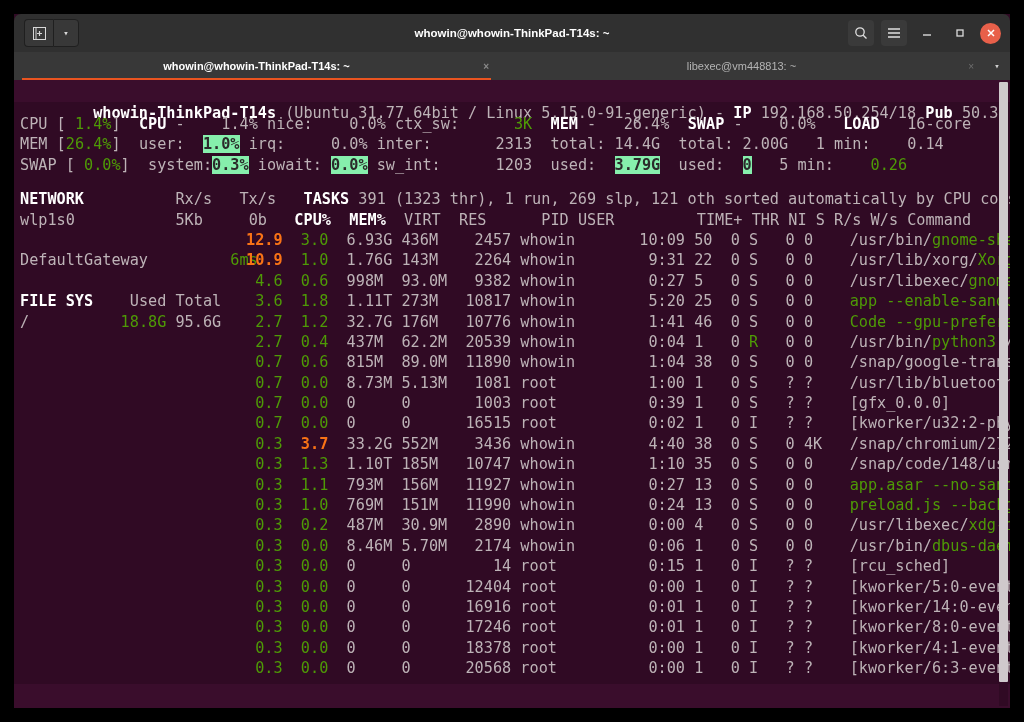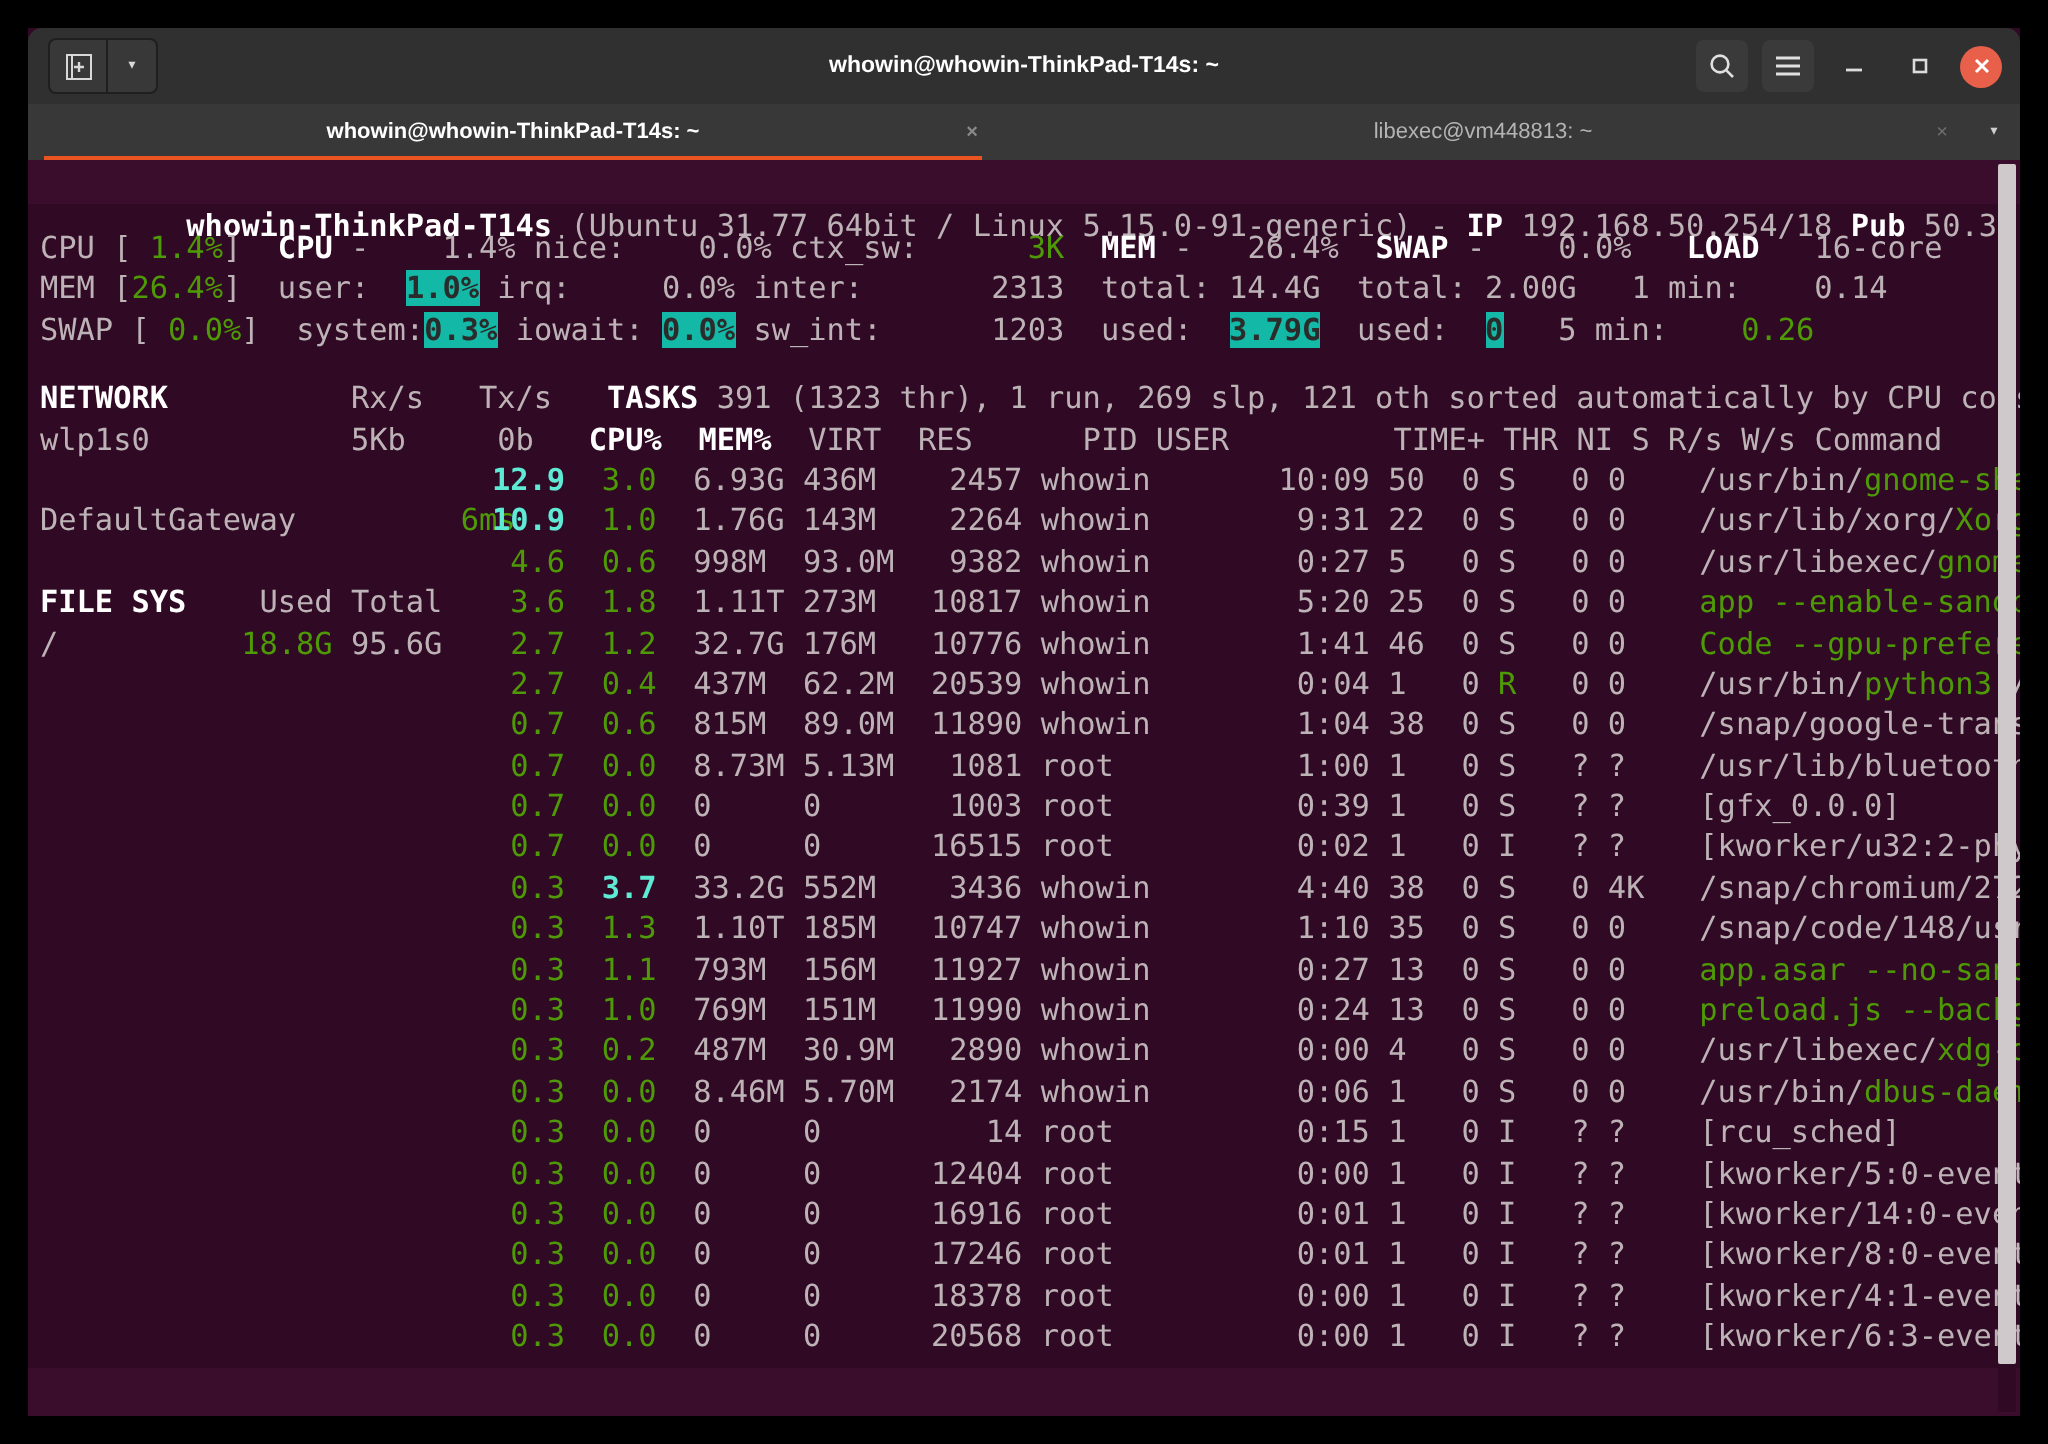--- a/index.html
+++ b/index.html
@@ -35,23 +35,23 @@
 
   
   #term{position:absolute;left:0;right:0;top:66px;bottom:0;background:#300a24;overflow:hidden;}
   #termpad{position:absolute;left:6px;top:0;right:0;bottom:0;}
   #scrollbar{position:absolute;right:2px;top:2px;width:9px;bottom:2px;background:#300a24;}
   #scrollthumb{position:absolute;right:2px;top:2px;width:9px;height:600px;background:#cfc9cc;border-radius:1px;}
 
   .line{height:20.4px;line-height:20.4px;font-size:15.2px;white-space:pre;color:#cdc6c9;letter-spacing:0px;}
   .wb2{color:#ffffff;font-weight:bold;}
   .g{color:#4e9a06;}
-  .gb{color:#5eead4;font-weight:bold;}
+  .gb{color:#f97316;font-weight:bold;}
   .dim{color:#bdb3b7;}
-  .hl{background:#14b8a6;color:#2b2b2b;font-weight:bold;}
+  .hl{background:#86efac;color:#2b2b2b;font-weight:bold;}
 
   
   #hdrline{position:absolute;left:0;right:0;top:0;height:22px;line-height:22px;background:#3a0d2c;}
   #statusline{position:absolute;left:0;right:0;bottom:0;height:24px;line-height:24px;background:#3a0d2c;}
   #content{position:absolute;left:0;right:0;top:22px;bottom:24px;}
 </style>
 </head>
 <body>
 
 <div id="window">

